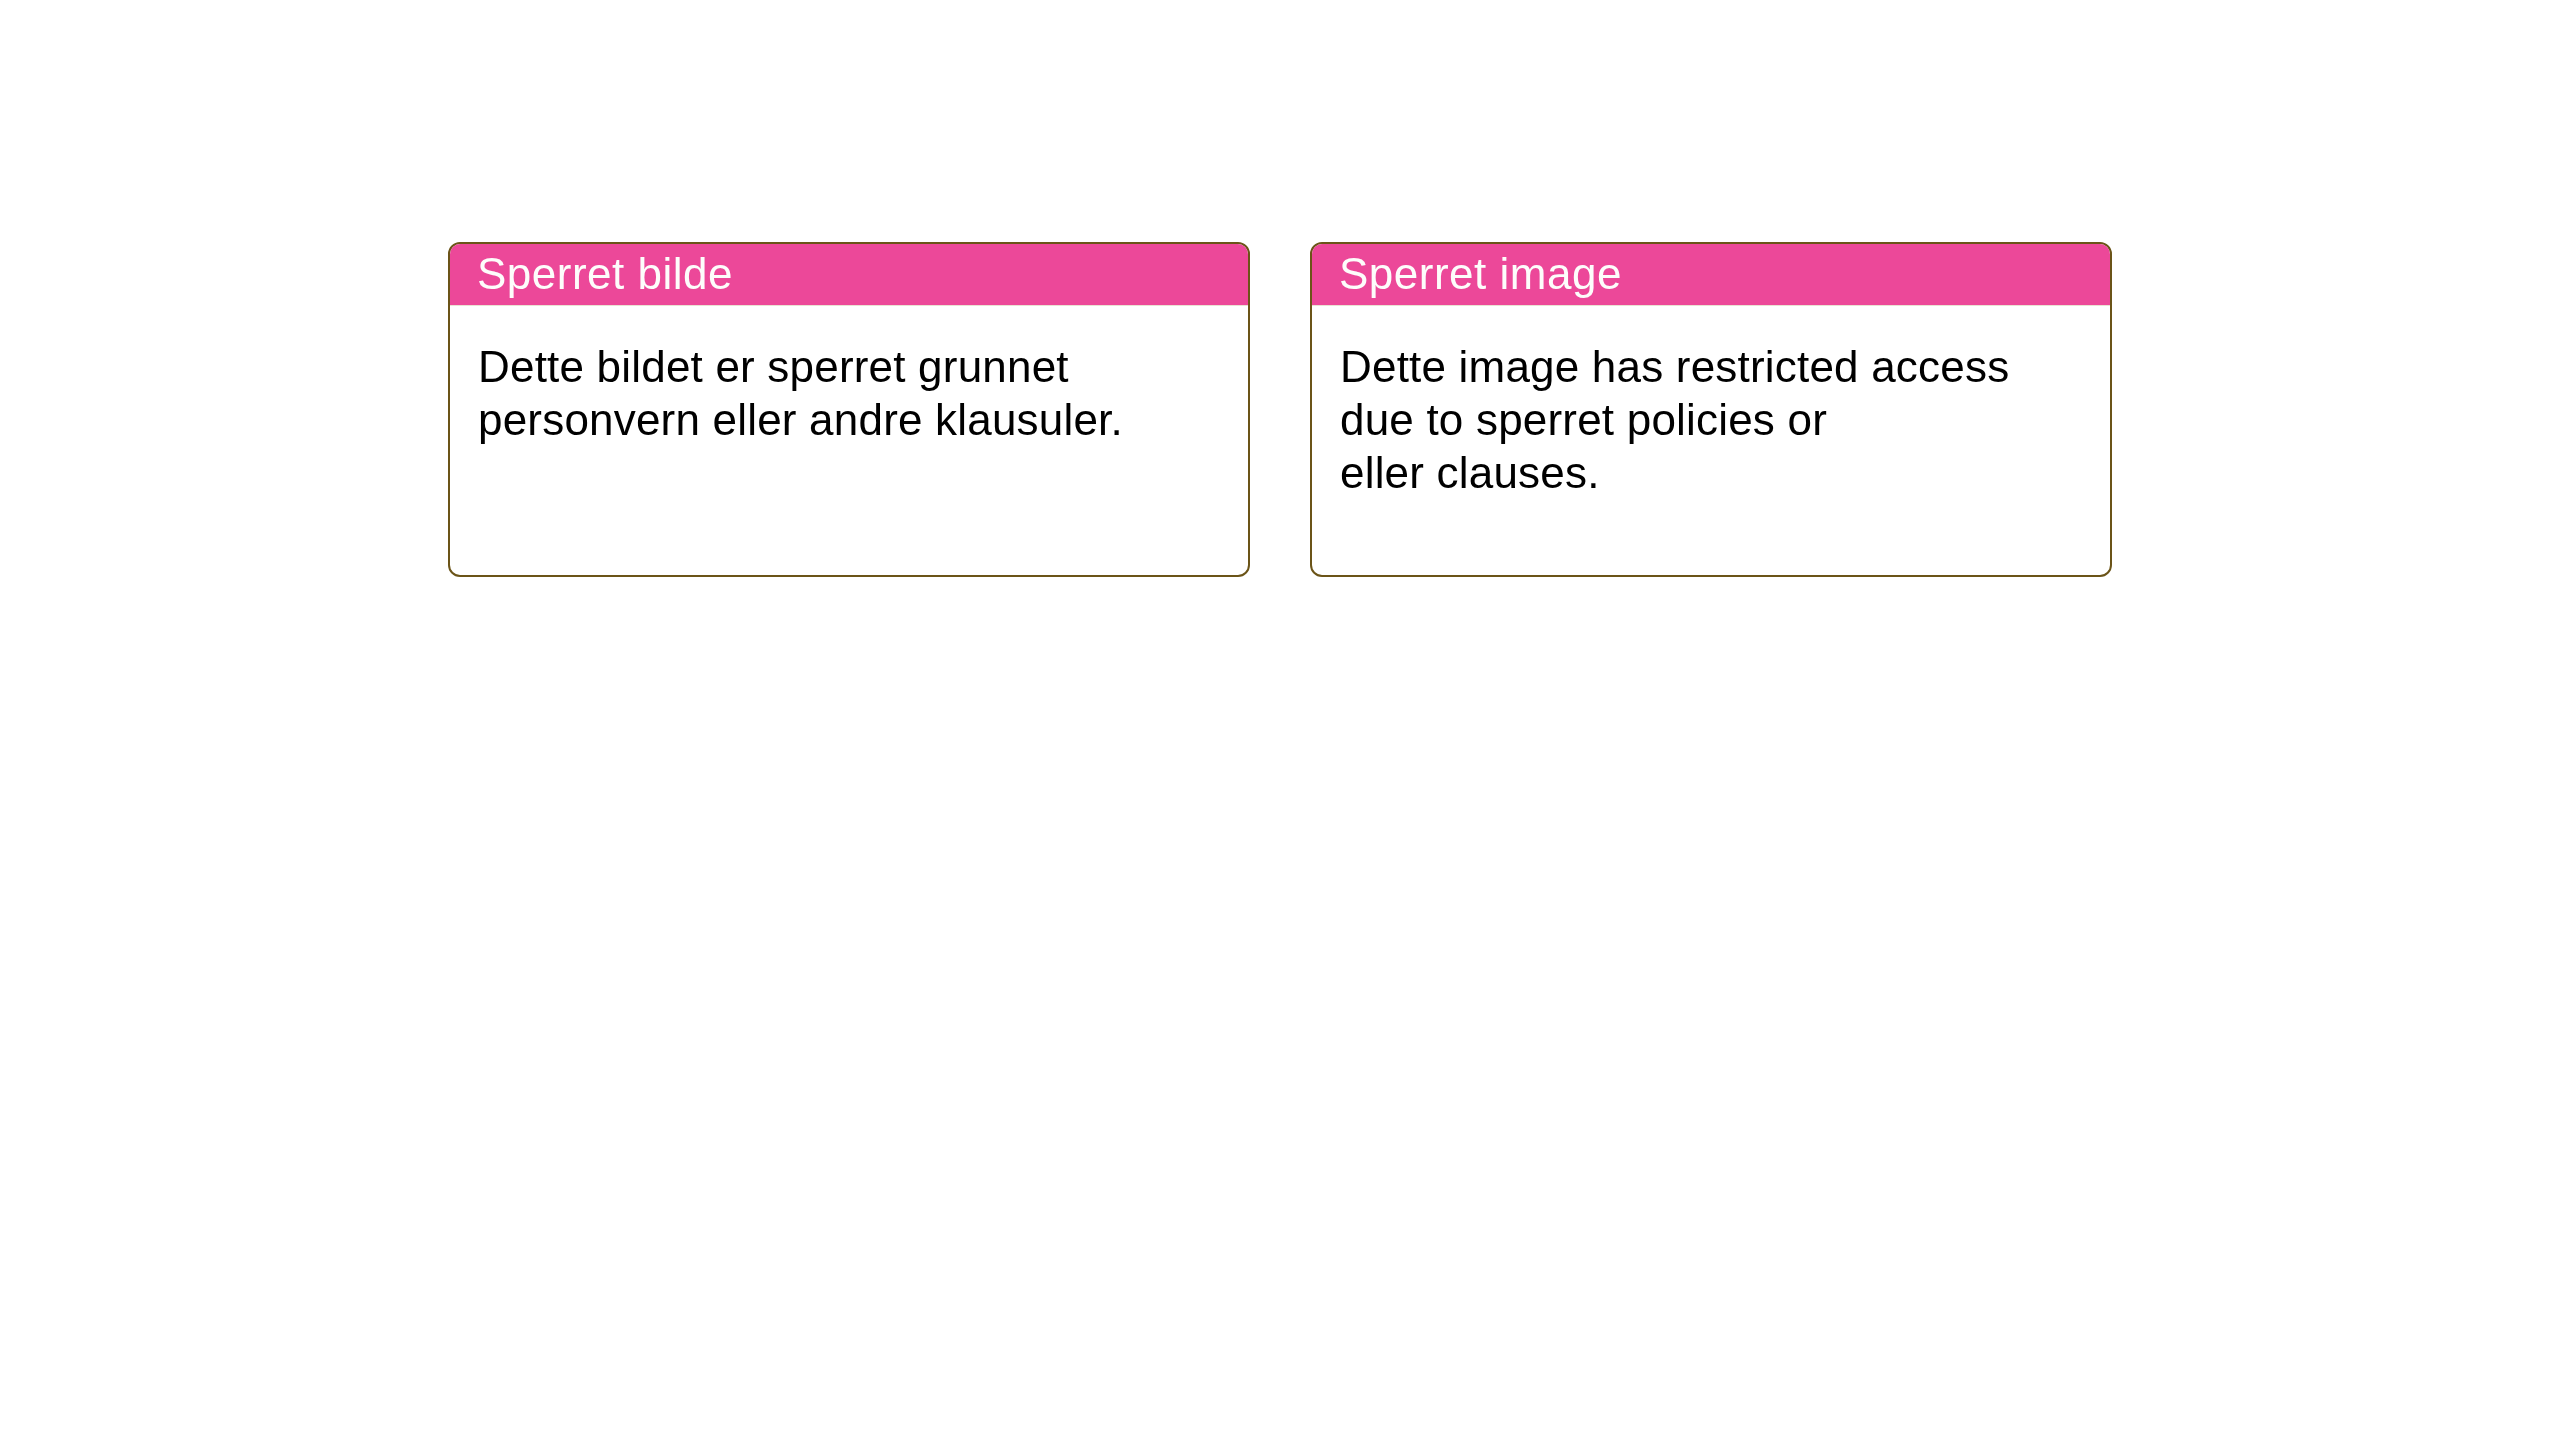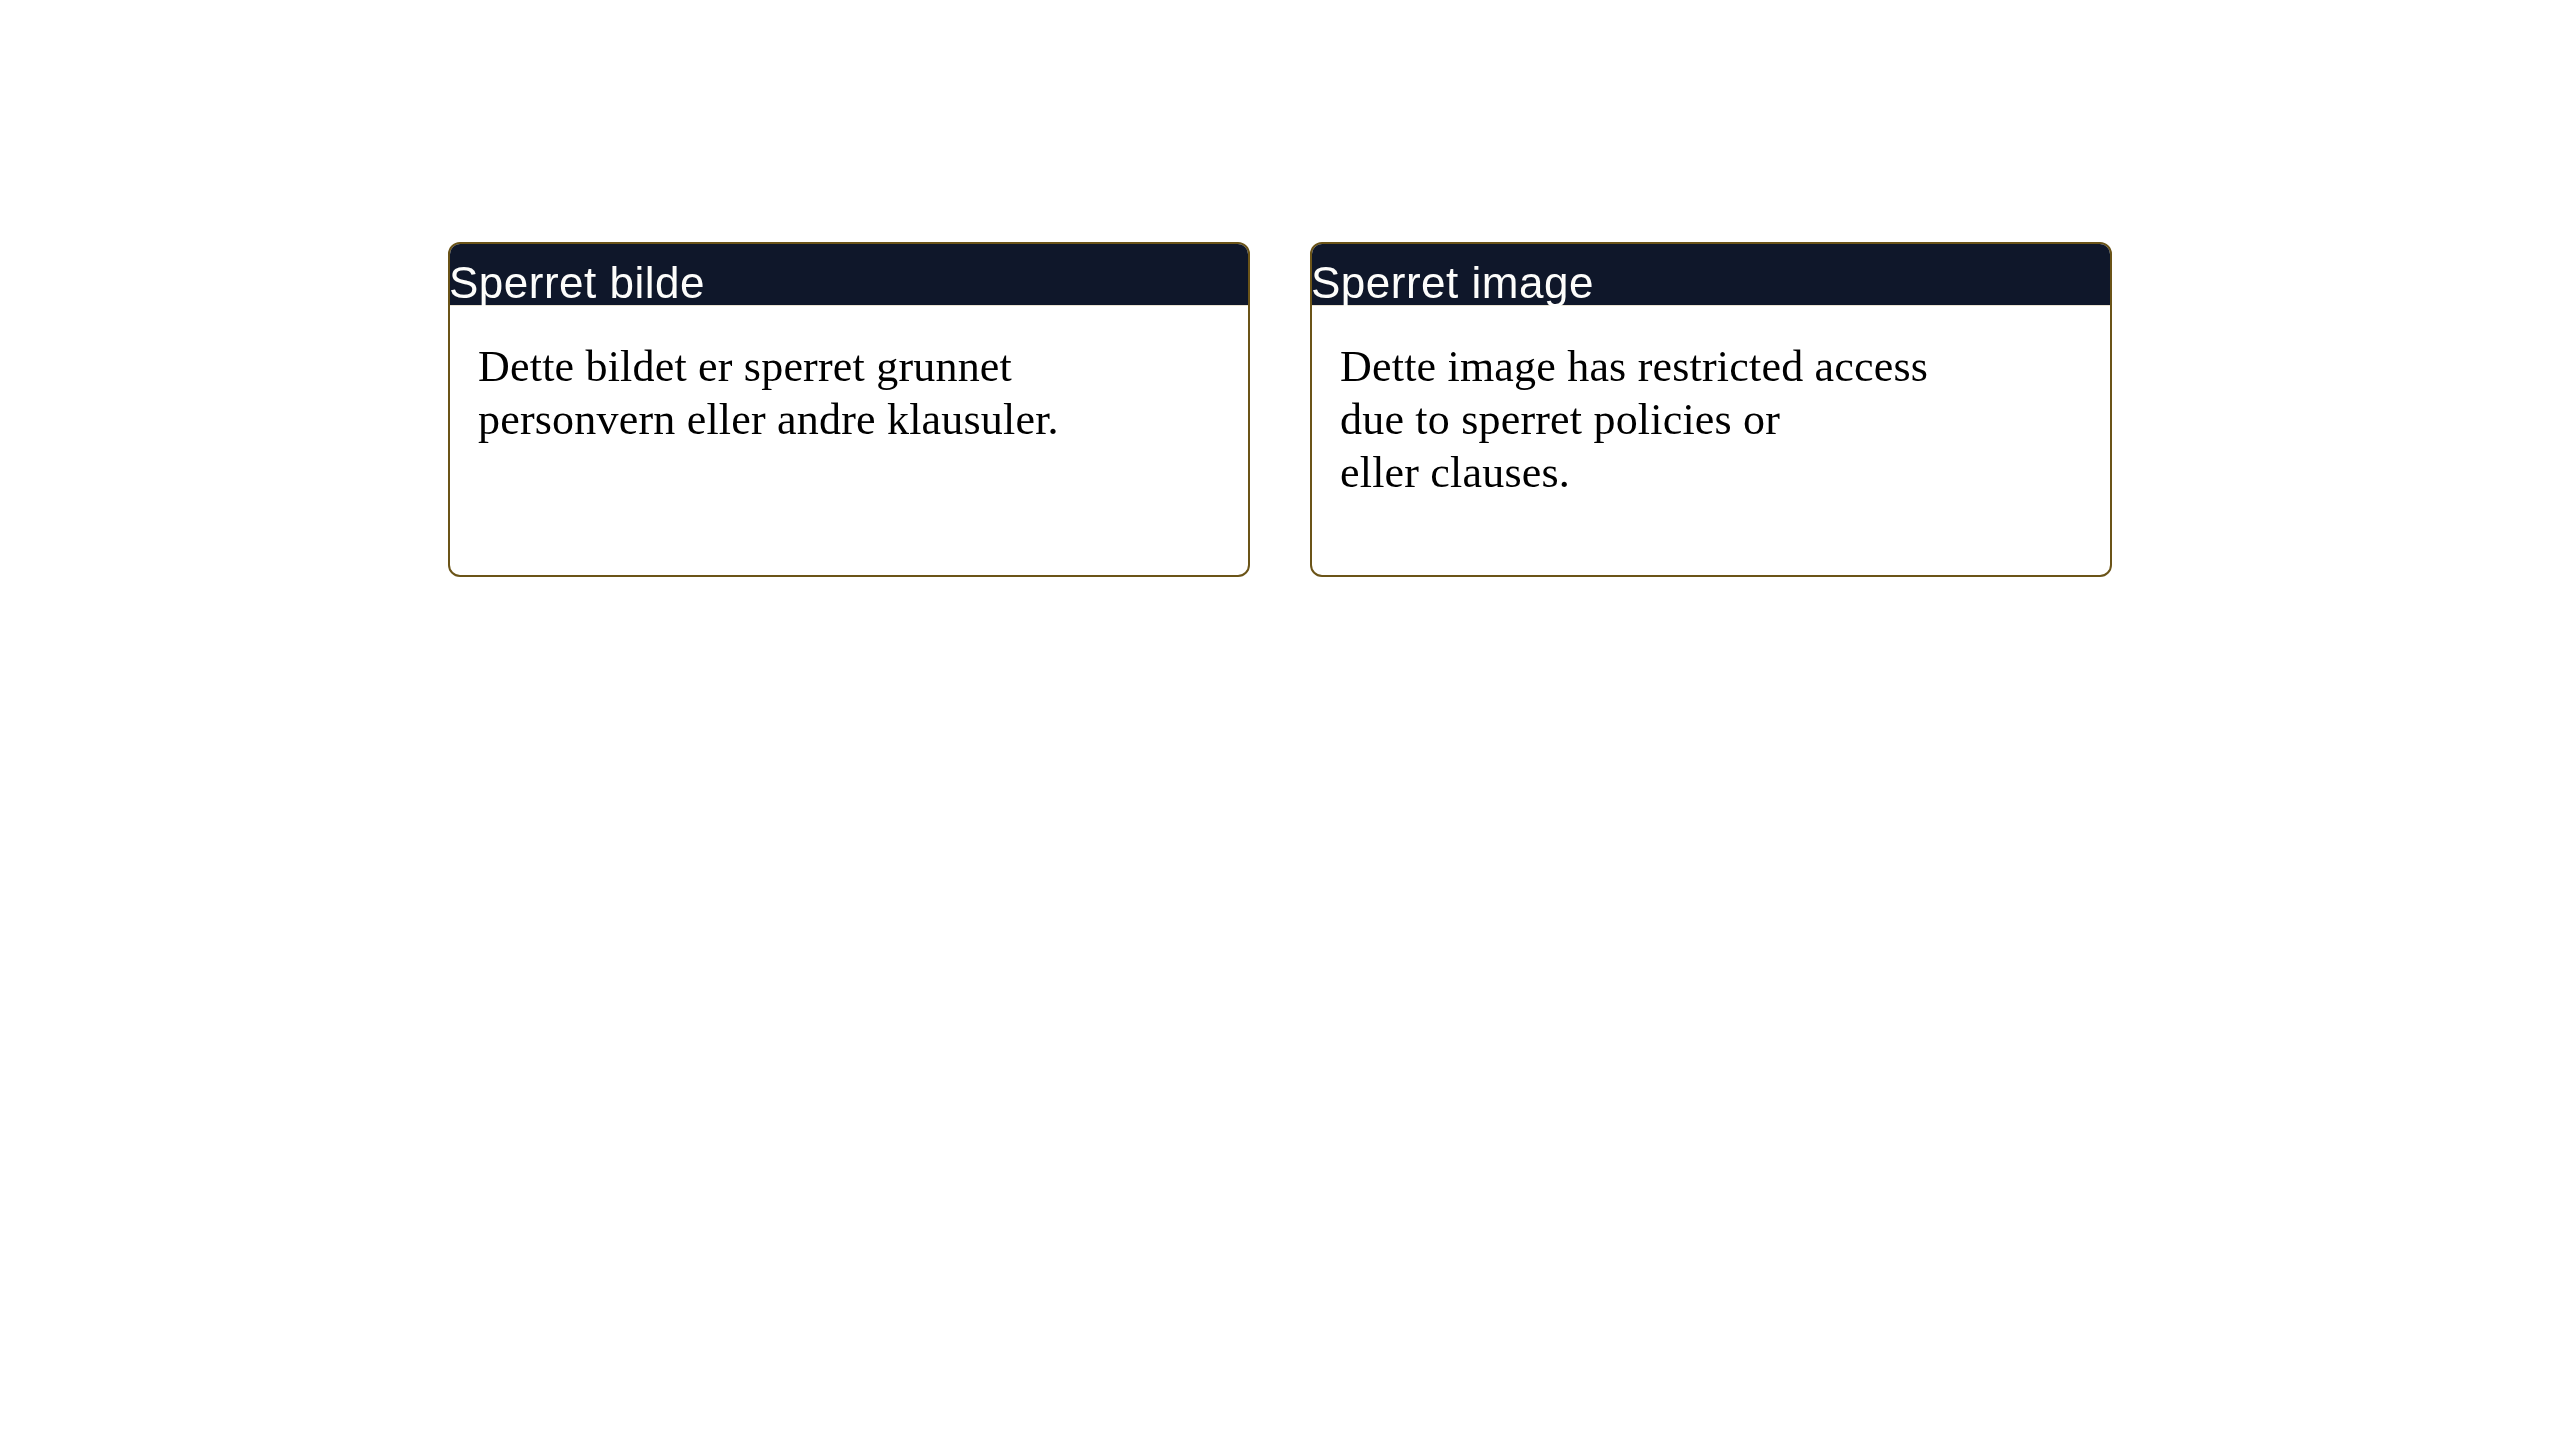--- a/index.html
+++ b/index.html
@@ -26,35 +26,35 @@
     border: 2px solid #6b5418;
     border-radius: 12px;
     overflow: hidden;
     box-sizing: content-box;
   }
   .card--left  { left: 448px; }
   .card--right { left: 1310px; }
   .card-header {
     height: 62px;
     margin: -1px -1px 0 -1px; 
-    background: #0f172a;
+    background: #ec4899;
     display: flex;
-    align-items: flex-end;
+    align-items: center;
+    padding-left: 28px;
     border-bottom: 1px solid #e9e2d2;
   }
   .card-title {
     color: #fdfdfb;
     font-size: 44px;
     line-height: 1;
     letter-spacing: 0.5px;
     white-space: nowrap;
   }
   .card-body {
     padding: 34px 40px 0 28px;
-    font-family: Liberation Serif, serif;
   }
   .card-text {
     margin: 0;
     color: #000000;
     font-size: 44px;
     line-height: 53px;
     letter-spacing: 0.2px;
   }
 </style>
 </head>

